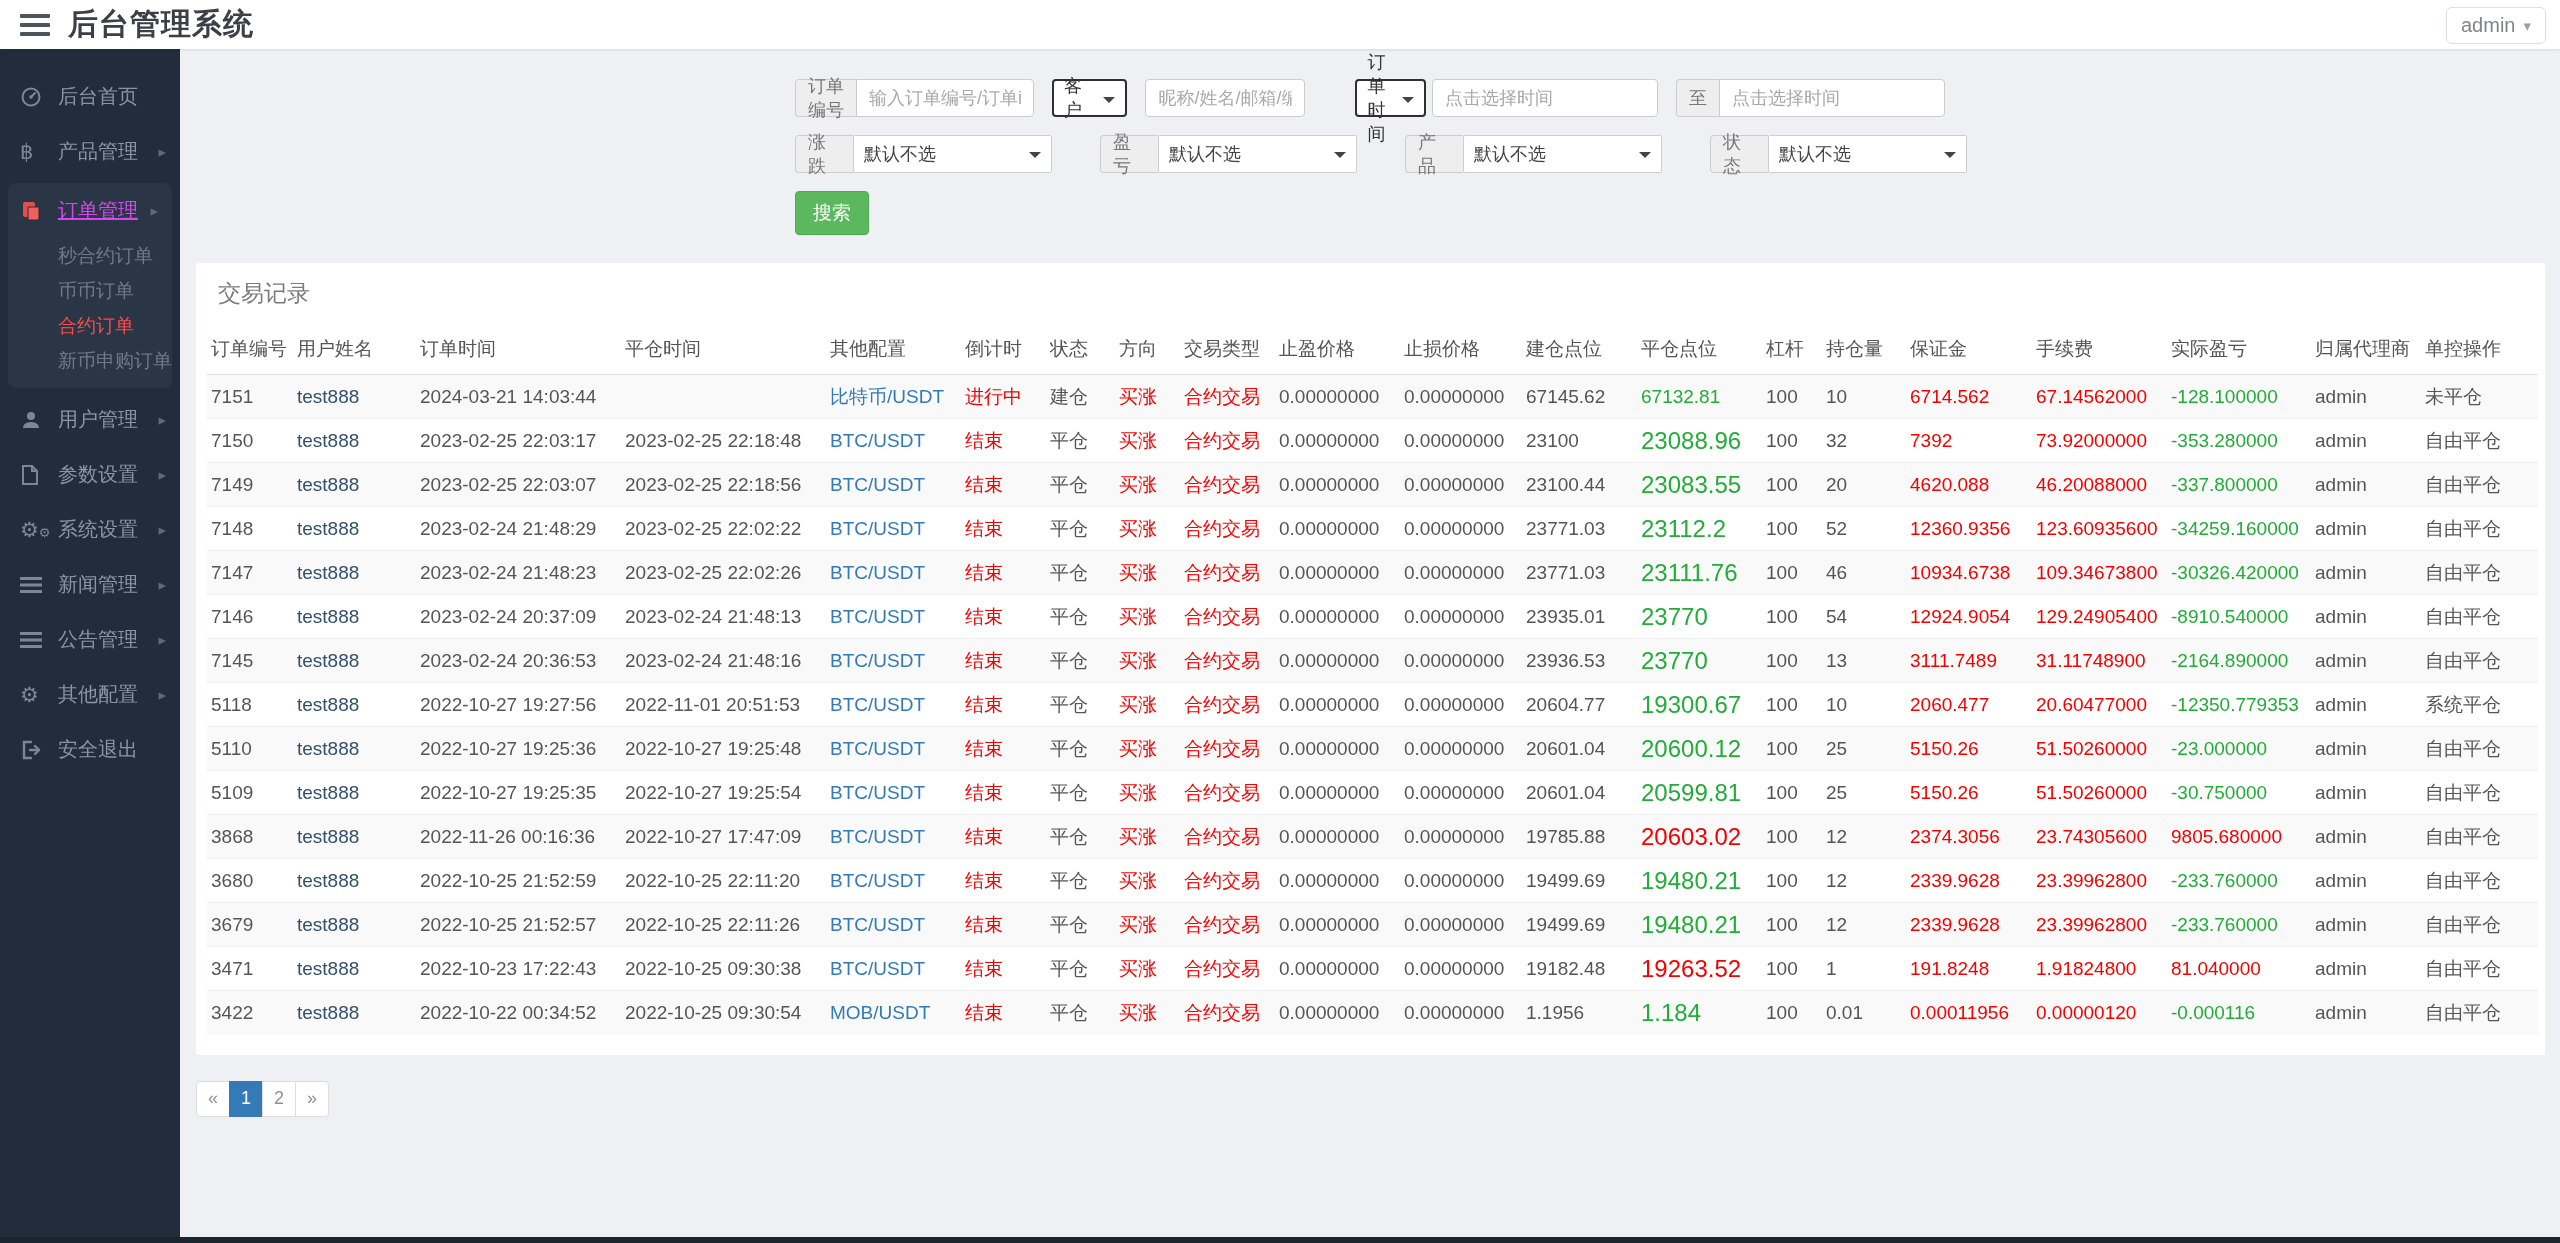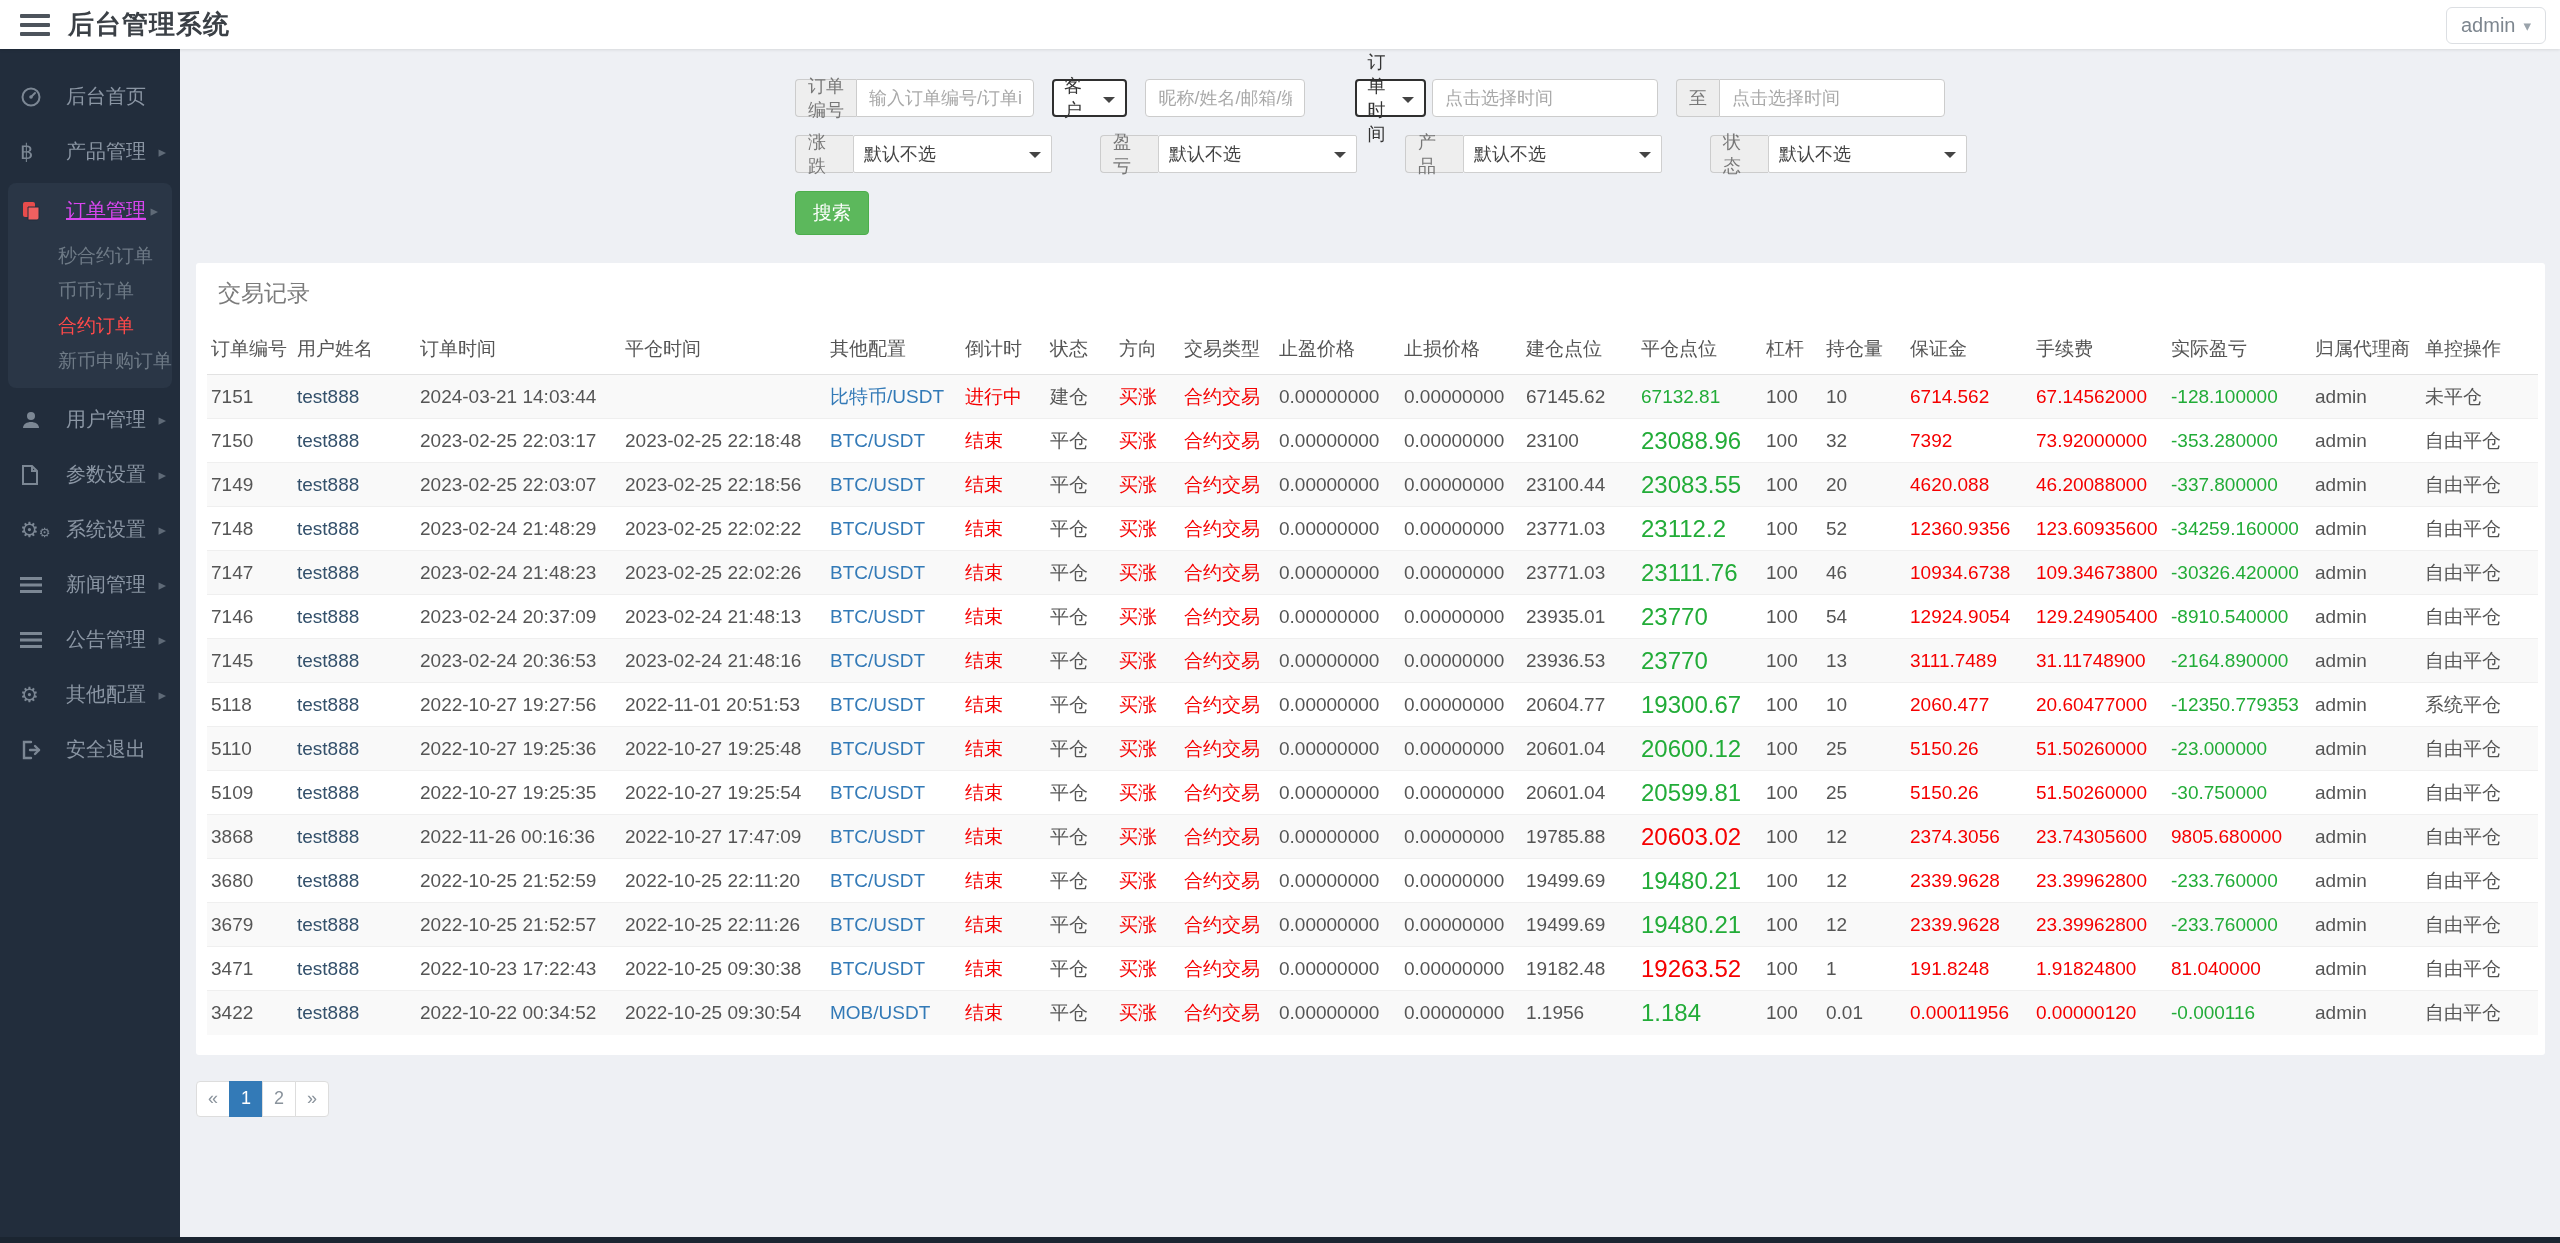--- a/index.html
+++ b/index.html
@@ -5,33 +5,33 @@
   * { box-sizing: border-box; margin: 0; padding: 0; }
   html,body { width:2560px; height:1243px; overflow:hidden; }
   body { font-family:"Liberation Sans","DejaVu Sans",sans-serif; background:#eef0f4; position:relative; }
 
   
   .navbar { position:fixed; top:0; left:0; right:0; height:49px; background:#fff;
             box-shadow:0 1px 3px rgba(0,0,0,.10); z-index:30; display:flex; align-items:center; }
   .burger { width:30px; height:22px; margin-left:20px; display:flex; flex-direction:column;
             justify-content:space-between; cursor:pointer; }
   .burger i { display:block; height:4px; background:#4d545c; border-radius:1px; }
-  .nav-title { font-size:26px; font-weight:bold; color:#3b4046; margin-left:18px; letter-spacing:1px; }
+  .nav-title { font-size:30px; font-weight:bold; color:#3b4046; margin-left:18px; letter-spacing:1px; }
   .admin-btn { position:absolute; right:14px; top:7px; border:1px solid #dcdfe3; border-radius:6px;
                background:#fff; padding:6px 14px; font-size:20px; color:#7d868f; display:flex;
                align-items:center; gap:8px; cursor:pointer; }
   .admin-caret { font-size:15px; color:#9aa3ab; }
 
   
   .sidebar { position:fixed; top:49px; left:0; bottom:0; width:180px; background:#222d3c;
              padding-top:20px; z-index:20; }
   .side-item { height:55px; display:flex; align-items:center; padding:0 14px 0 20px;
                color:#8b96a4; font-size:20px; cursor:pointer; }
   .side-item .ico { width:30px; display:flex; align-items:center; color:#7c8794; flex:0 0 30px; }
-  .side-item .lbl { margin-left:16px; white-space:nowrap; }
+  .side-item .lbl { margin-left:8px; white-space:nowrap; }
   .side-item .caret { margin-left:auto; font-size:15px; color:#5f6a77; }
   .txt-ico { font-size:21px; line-height:1; }
   .menu-group.open { background:#2a3646; margin:4px 8px; border-radius:8px; padding-bottom:10px; }
   .menu-group.open > .side-item { padding-left:12px; }
   .menu-group.open > .side-item .lbl { color:#d946ef;text-decoration:underline; }
   .sub-item { height:35px; display:flex; align-items:center; padding-left:50px; font-size:19px;
               color:#6e7a86; cursor:pointer; white-space:nowrap; }
   .sub-item.active { color:#ff4a4a; }
 
   

